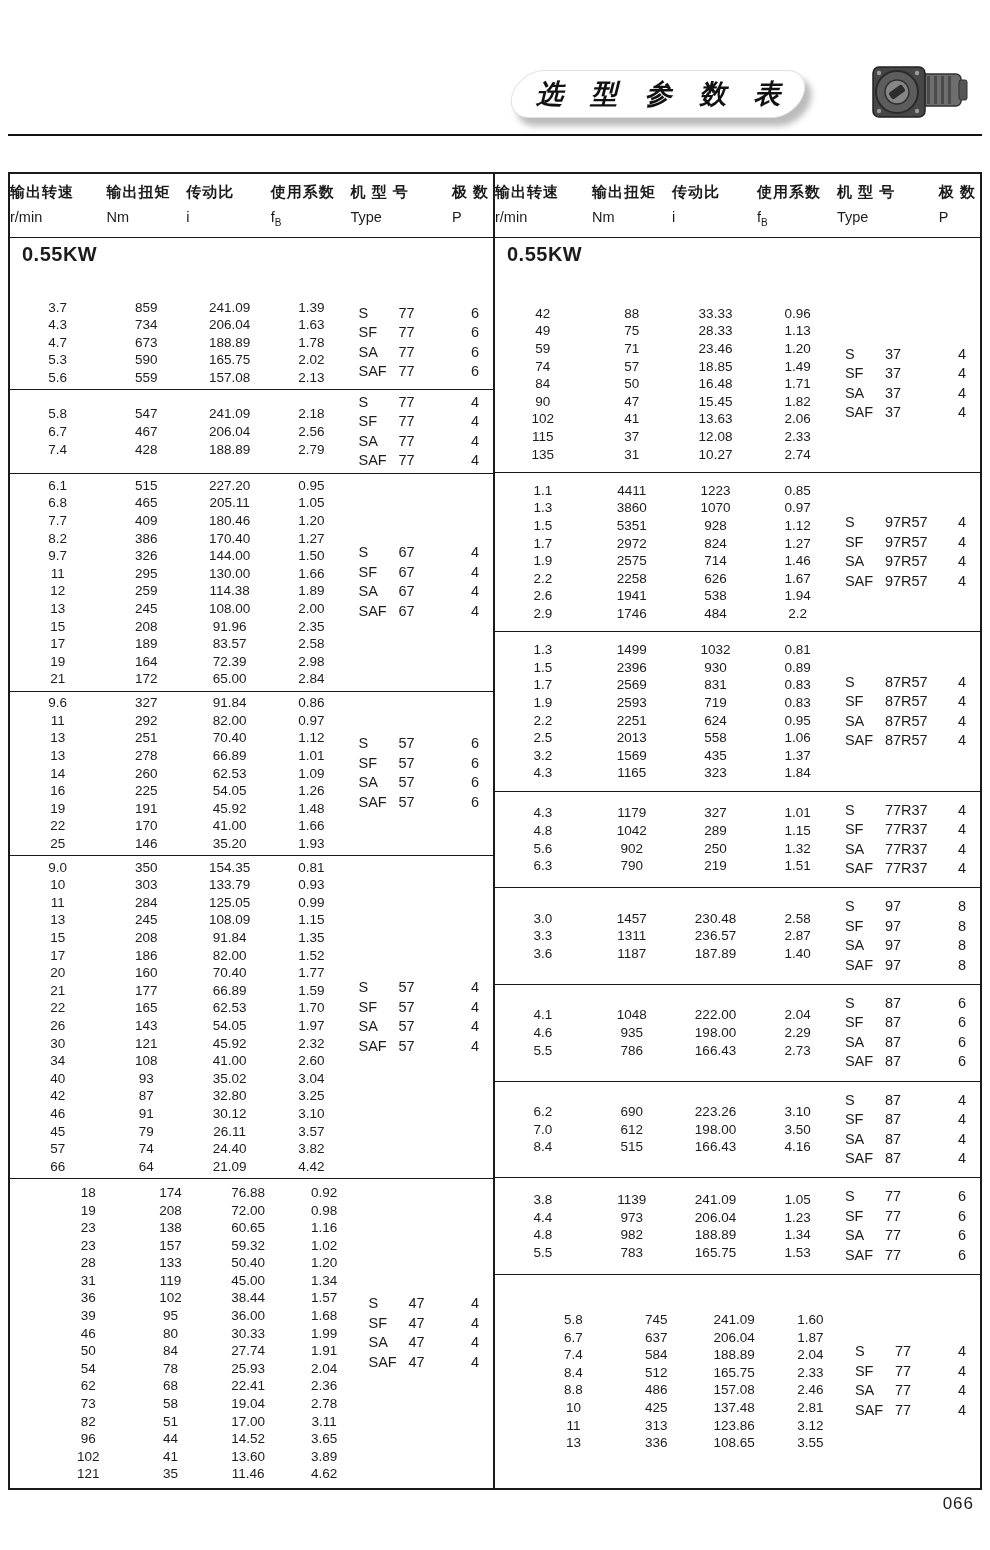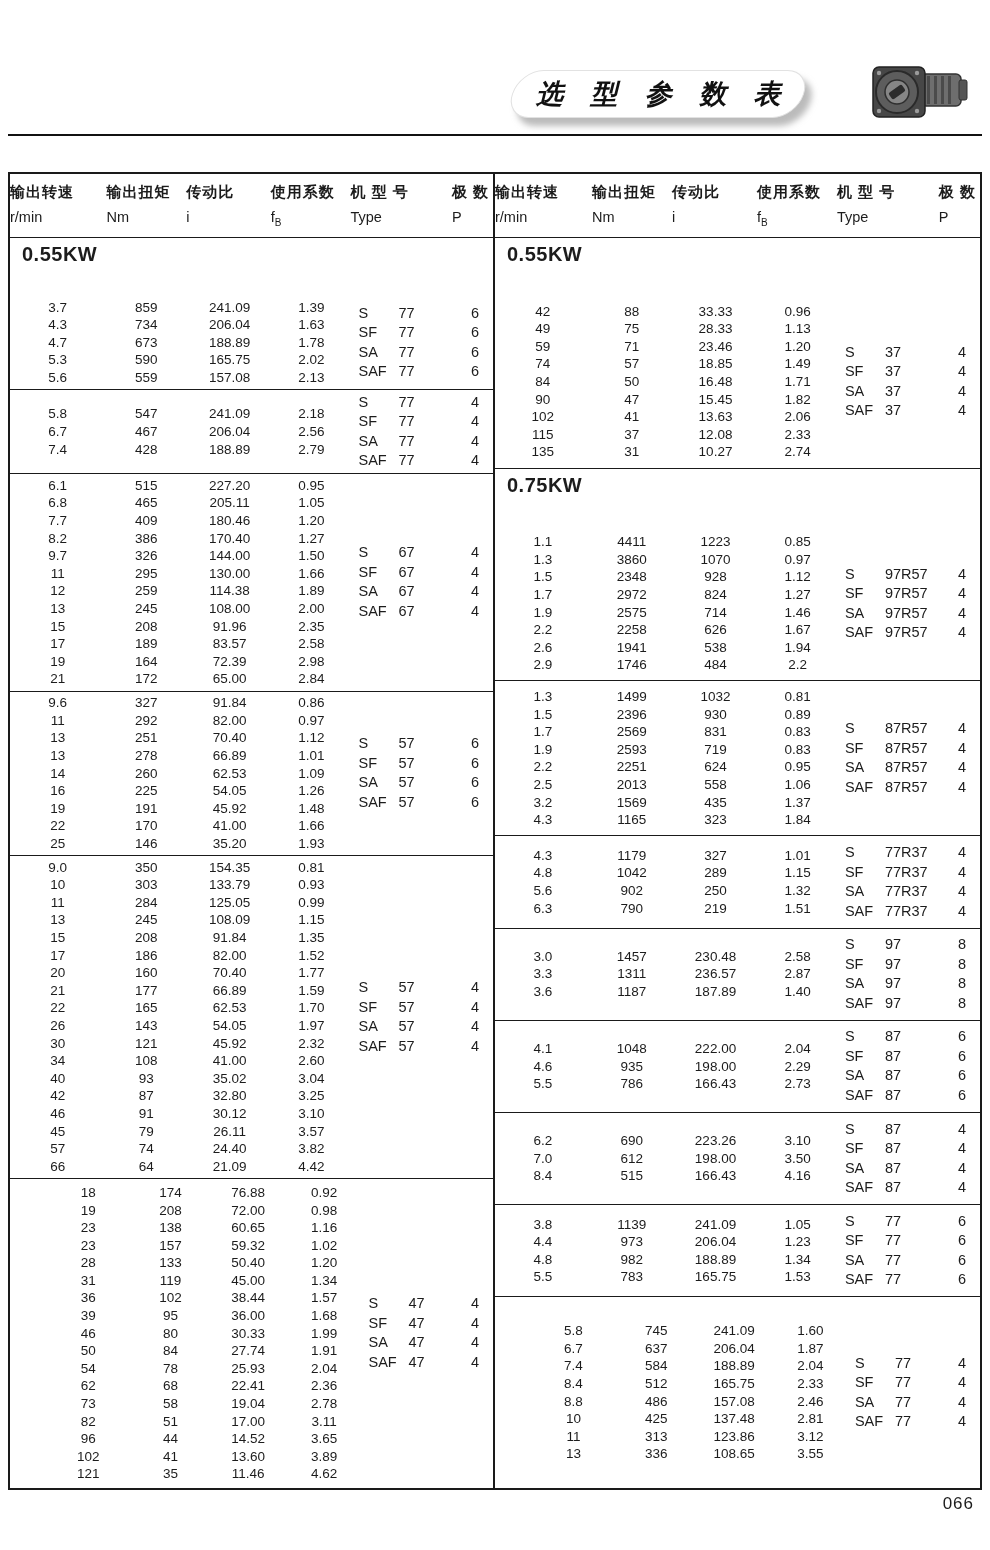--- a/index.html
+++ b/index.html
@@ -760,38 +760,37 @@
                 </div>
                 <div class="type-line">
                   <span class="t-prefix">SAF</span>
                   <span class="t-size">37</span>
                   <span class="t-poles">4</span>
                 </div>
               </div>
             </div>
           </div>
           <div class="block">
-            <div class="section-label">0.75KW</div>
             <div class="block-body">
               <div class="rows">
                 <div class="row">
                   <span class="cell">1.1</span>
                   <span class="cell">4411</span>
                   <span class="cell">1223</span>
                   <span class="cell">0.85</span>
                 </div>
                 <div class="row">
                   <span class="cell">1.3</span>
                   <span class="cell">3860</span>
                   <span class="cell">1070</span>
                   <span class="cell">0.97</span>
                 </div>
                 <div class="row">
                   <span class="cell">1.5</span>
-                  <span class="cell">2348</span>
+                  <span class="cell">5351</span>
                   <span class="cell">928</span>
                   <span class="cell">1.12</span>
                 </div>
                 <div class="row">
                   <span class="cell">1.7</span>
                   <span class="cell">2972</span>
                   <span class="cell">824</span>
                   <span class="cell">1.27</span>
                 </div>
                 <div class="row">

